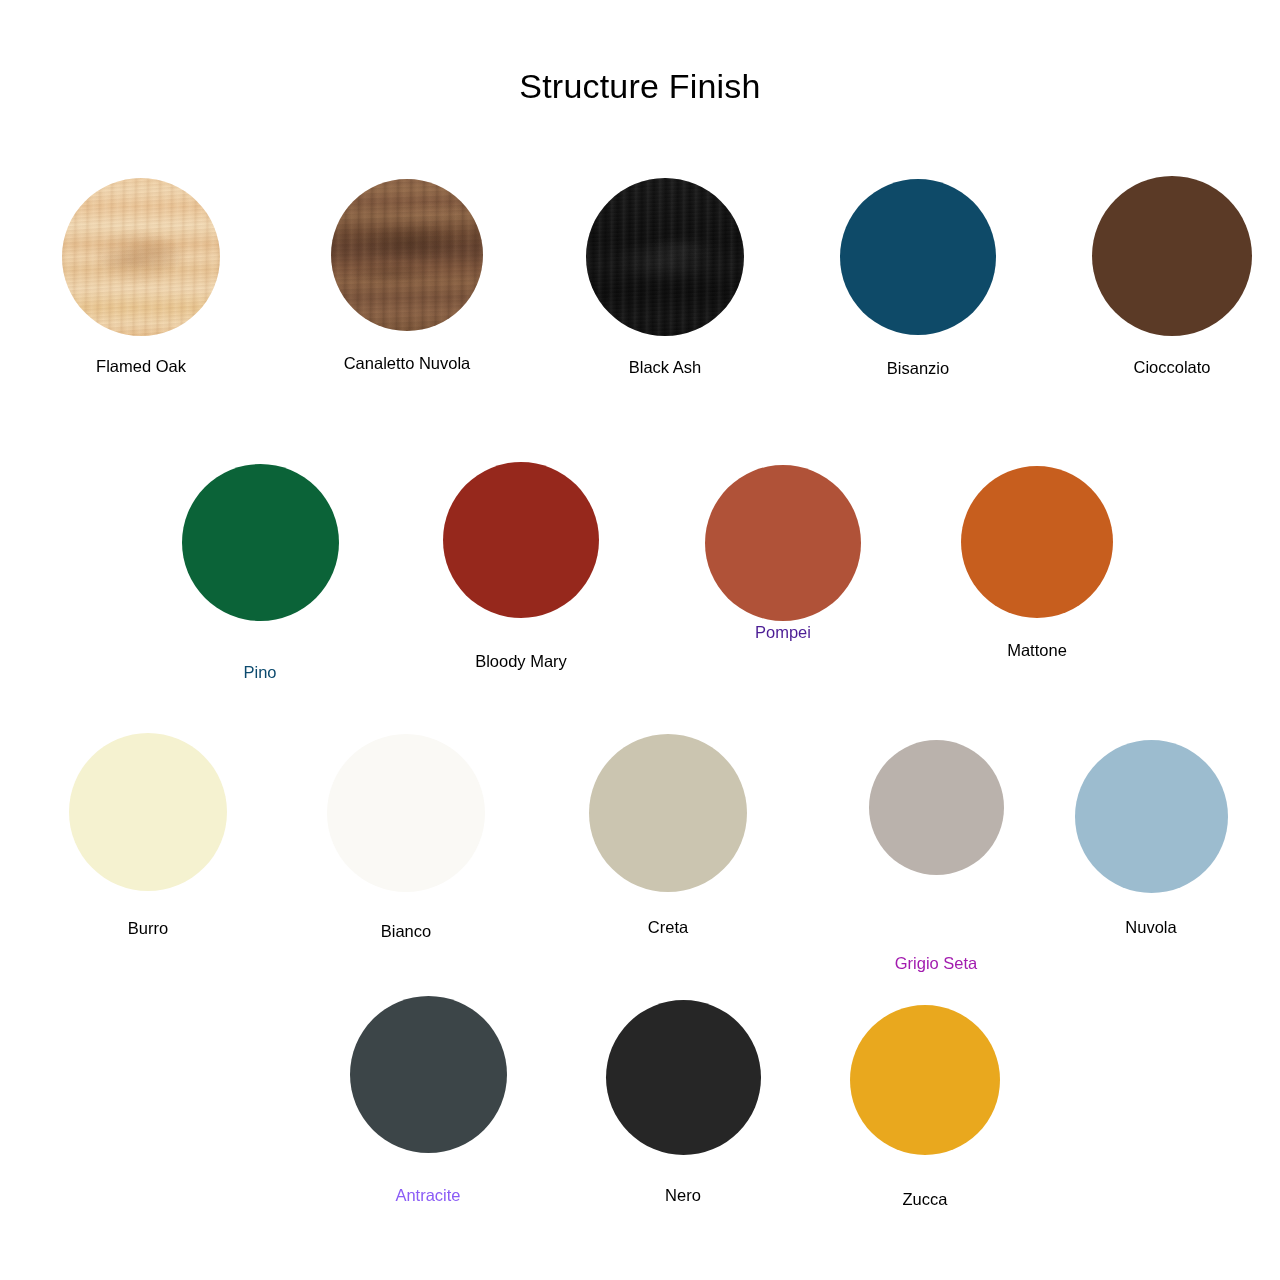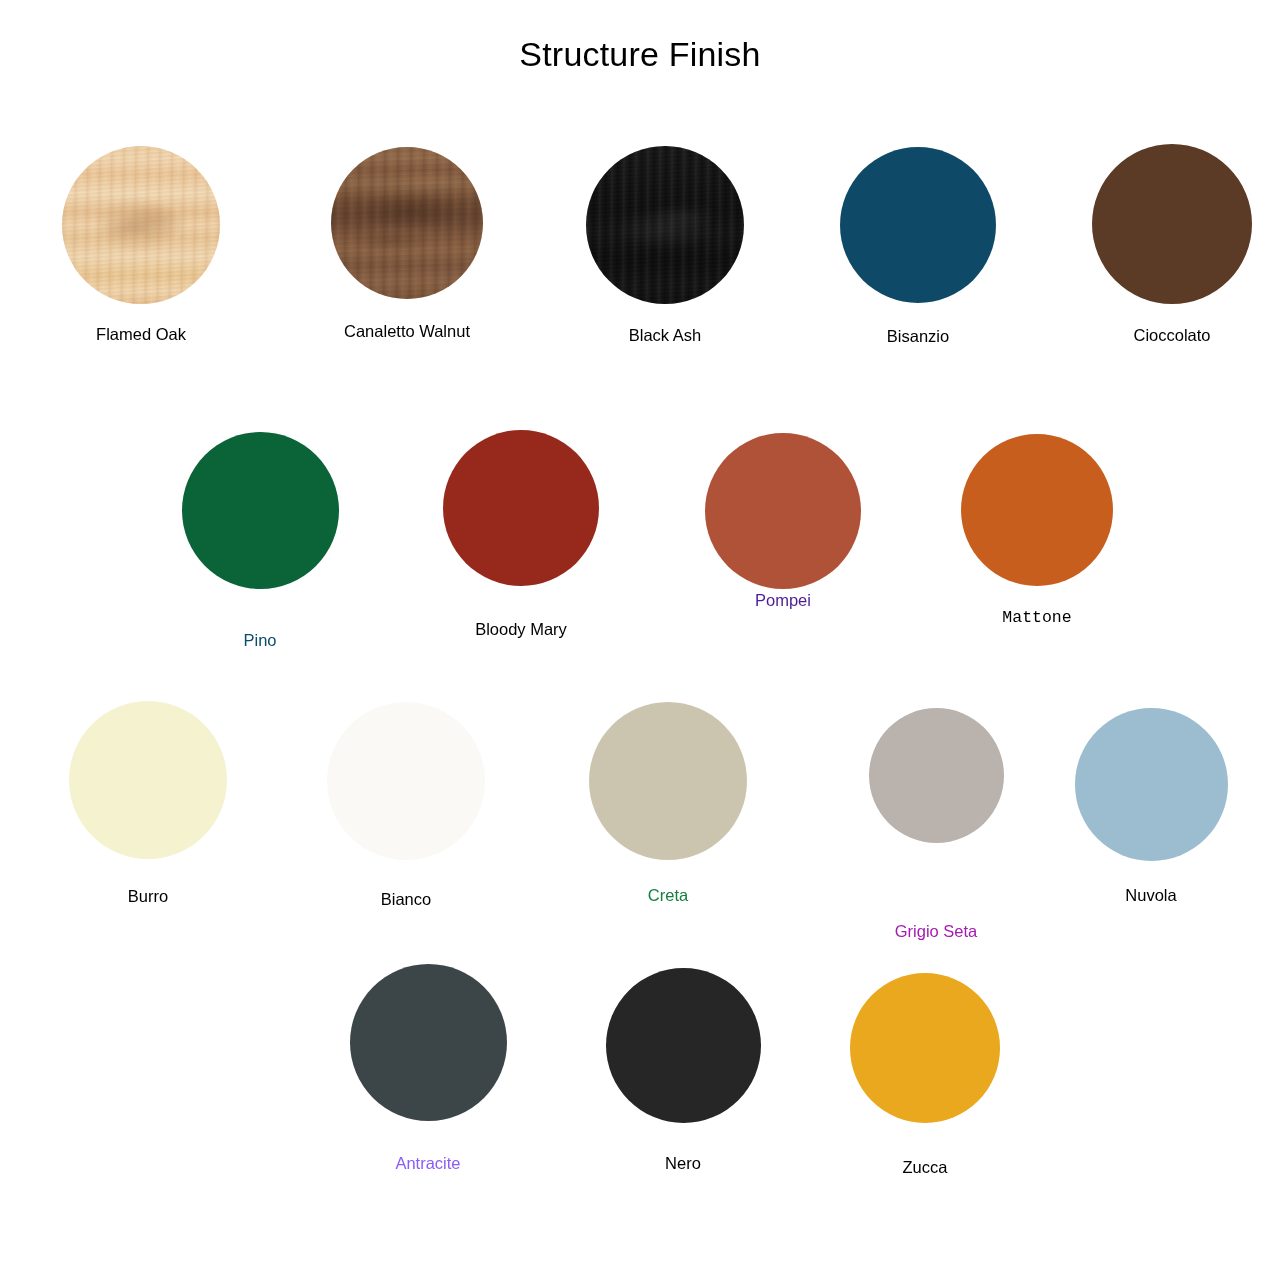--- a/index.html
+++ b/index.html
@@ -10,20 +10,21 @@
     width: 1280px;
     height: 1280px;
     background: #ffffff;
     font-family: "Liberation Sans", sans-serif;
     overflow: hidden;
     position: relative;
   }
   #board {
     position: absolute;
     inset: 0;
+    margin-top: 32px;
   }
   .page-title {
     position: absolute;
     top: 34px;
     left: 0;
     width: 1280px;
     text-align: center;
     font-size: 34px;
     font-weight: 400;
     color: #000000;
@@ -181,21 +182,21 @@
           <div class="grain g3"></div>
         </div>
         <div class="swatch-label" style="left: -9px; top: 325px; width: 300px; color: rgb(0, 0, 0);">Flamed Oak</div>
       </div>
       <div class="swatch-item">
         <div class="swatch-disc tex-walnut" style="left: 331px; top: 147px; width: 152px; height: 152px;">
           <div class="grain g1"></div>
           <div class="grain g2"></div>
           <div class="grain g3"></div>
         </div>
-        <div class="swatch-label" style="left: 257px; top: 322px; width: 300px; color: rgb(0, 0, 0);">Canaletto Walnut</div>
+        <div class="swatch-label" style="left: 257px; top: 322px; width: 300px; color: rgb(0, 0, 0);">Canaletto Nuvola</div>
       </div>
       <div class="swatch-item">
         <div class="swatch-disc tex-blackash" style="left: 586px; top: 146px; width: 158px; height: 158px;">
           <div class="grain g1"></div>
           <div class="grain g2"></div>
           <div class="grain g3"></div>
         </div>
         <div class="swatch-label" style="left: 515px; top: 326px; width: 300px; color: rgb(0, 0, 0);">Black Ash</div>
       </div>
       <div class="swatch-item">
@@ -213,33 +214,33 @@
       <div class="swatch-item">
         <div class="swatch-disc" style="left: 443px; top: 430px; width: 156px; height: 156px; background: rgb(150, 40, 28);"></div>
         <div class="swatch-label" style="left: 371px; top: 620px; width: 300px; color: rgb(0, 0, 0);">Bloody Mary</div>
       </div>
       <div class="swatch-item">
         <div class="swatch-disc" style="left: 705px; top: 433px; width: 156px; height: 156px; background: rgb(176, 82, 56);"></div>
         <div class="swatch-label" style="left: 633px; top: 591px; width: 300px; color: #4c1d95;">Pompei</div>
       </div>
       <div class="swatch-item">
         <div class="swatch-disc" style="left: 961px; top: 434px; width: 152px; height: 152px; background: rgb(199, 94, 30);"></div>
-        <div class="swatch-label" style="left: 887px; top: 609px; width: 300px; color: rgb(0, 0, 0); font-family: Liberation Mono, monospace;">Mattone</div>
+        <div class="swatch-label" style="left: 887px; top: 609px; width: 300px; color: rgb(0, 0, 0);">Mattone</div>
       </div>
       <div class="swatch-item">
         <div class="swatch-disc" style="left: 69px; top: 701px; width: 158px; height: 158px; background: rgb(245, 242, 208);"></div>
         <div class="swatch-label" style="left: -2px; top: 887px; width: 300px; color: rgb(0, 0, 0);">Burro</div>
       </div>
       <div class="swatch-item">
         <div class="swatch-disc" style="left: 327px; top: 702px; width: 158px; height: 158px; background: rgb(250, 249, 245);"></div>
         <div class="swatch-label" style="left: 256px; top: 890px; width: 300px; color: rgb(0, 0, 0);">Bianco</div>
       </div>
       <div class="swatch-item">
         <div class="swatch-disc" style="left: 589px; top: 702px; width: 158px; height: 158px; background: rgb(203, 197, 176);"></div>
-        <div class="swatch-label" style="left: 518px; top: 886px; width: 300px; color: #15803d;">Creta</div>
+        <div class="swatch-label" style="left: 518px; top: 886px; width: 300px; color: #000000;">Creta</div>
       </div>
       <div class="swatch-item">
         <div class="swatch-disc" style="left: 868.5px; top: 707.5px; width: 135px; height: 135px; background: rgb(186, 178, 172);"></div>
         <div class="swatch-label" style="left: 786px; top: 922px; width: 300px; color: #a21caf;">Grigio Seta</div>
       </div>
       <div class="swatch-item">
         <div class="swatch-disc" style="left: 1074.5px; top: 707.5px; width: 153px; height: 153px; background: rgb(156, 188, 207);"></div>
         <div class="swatch-label" style="left: 1001px; top: 886px; width: 300px; color: rgb(0, 0, 0);">Nuvola</div>
       </div>
       <div class="swatch-item">

